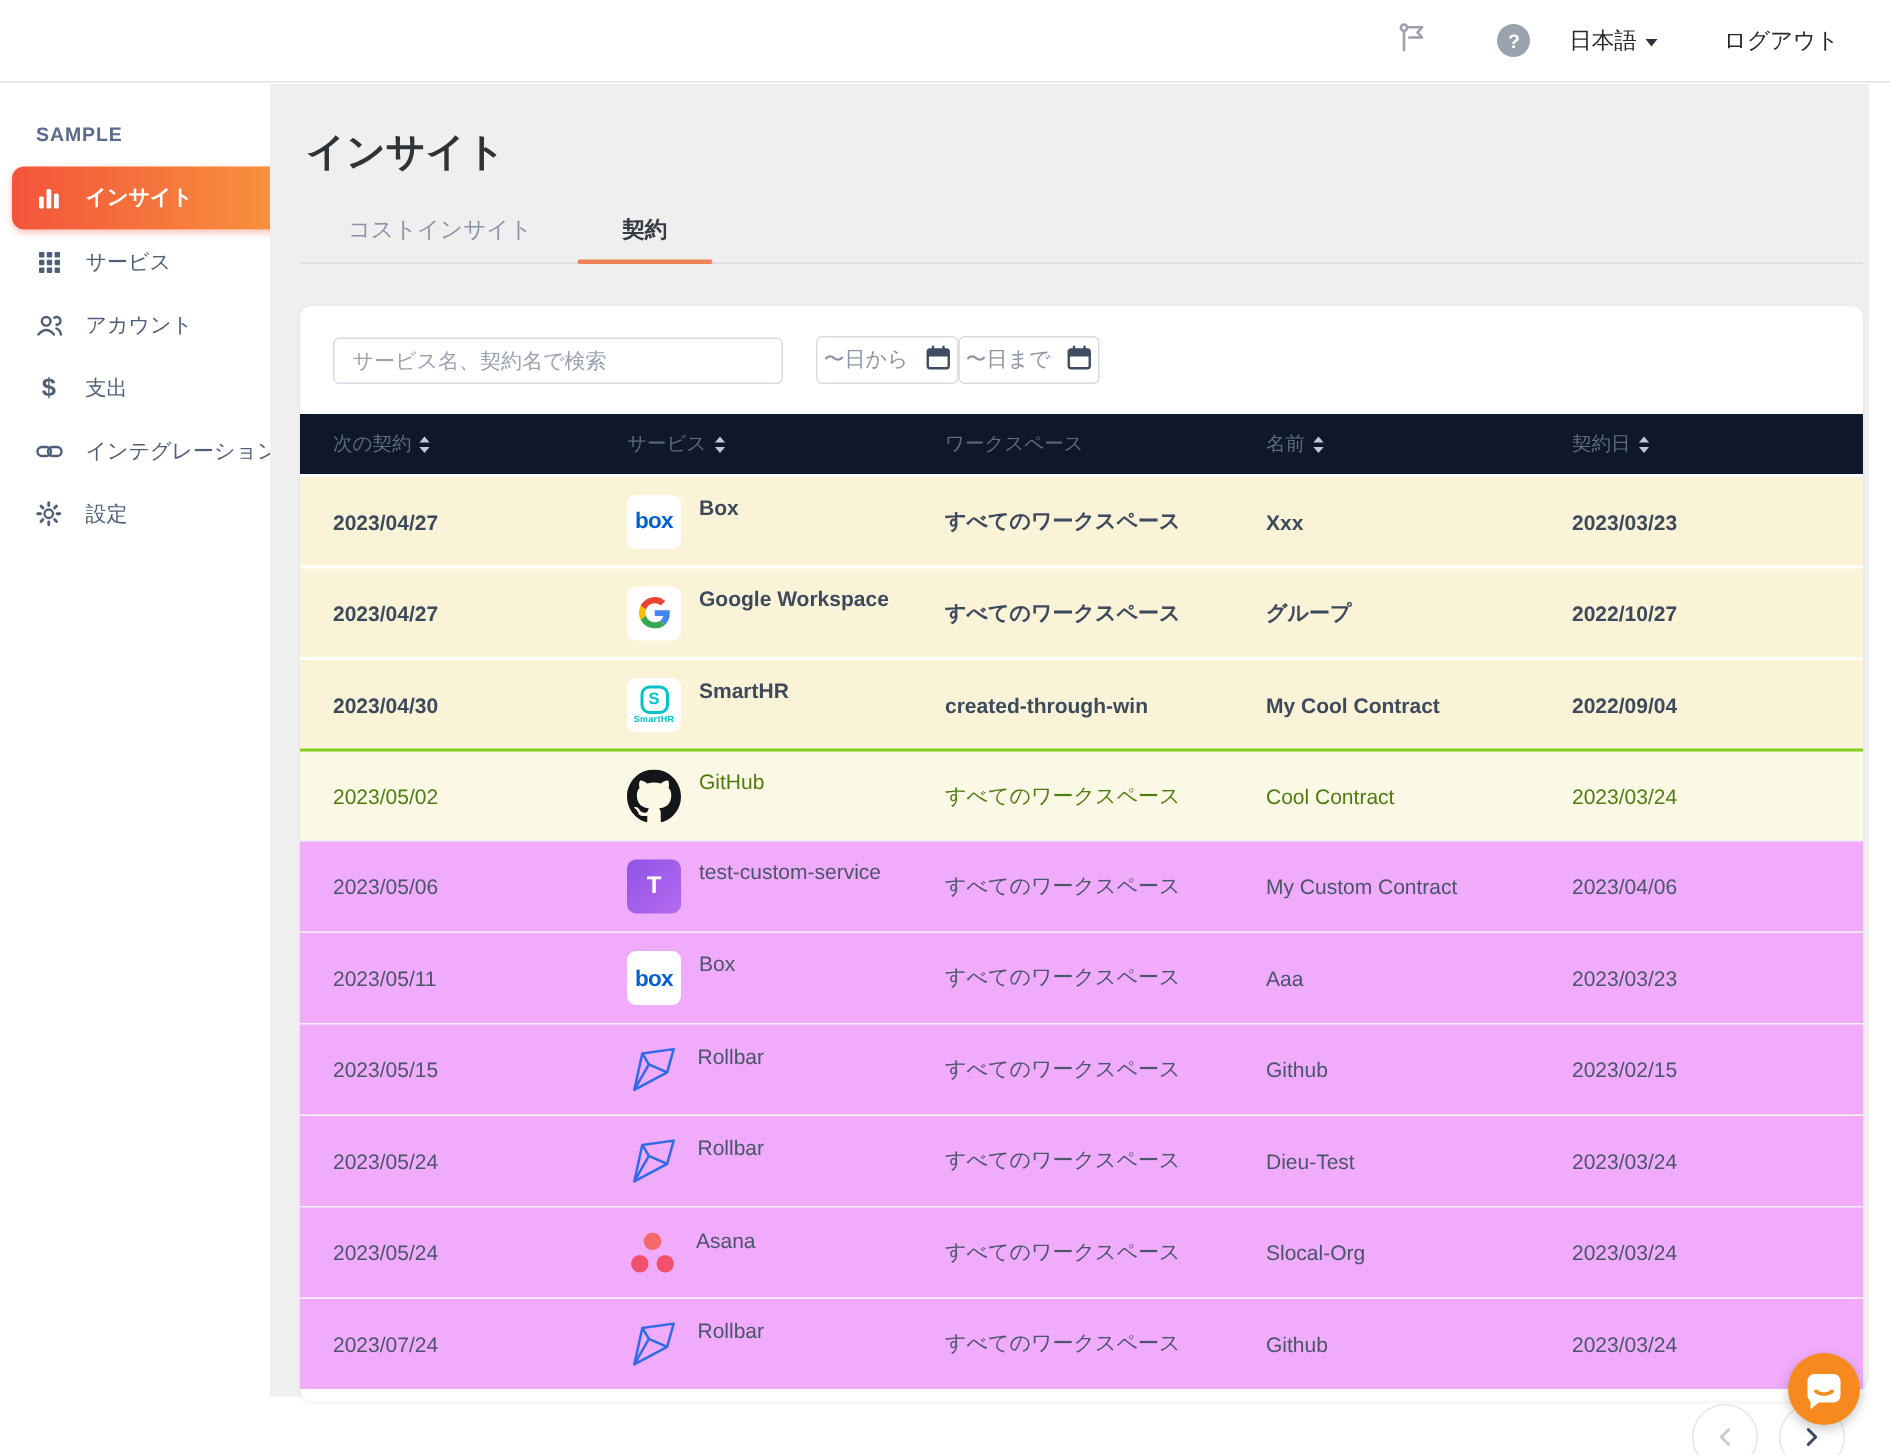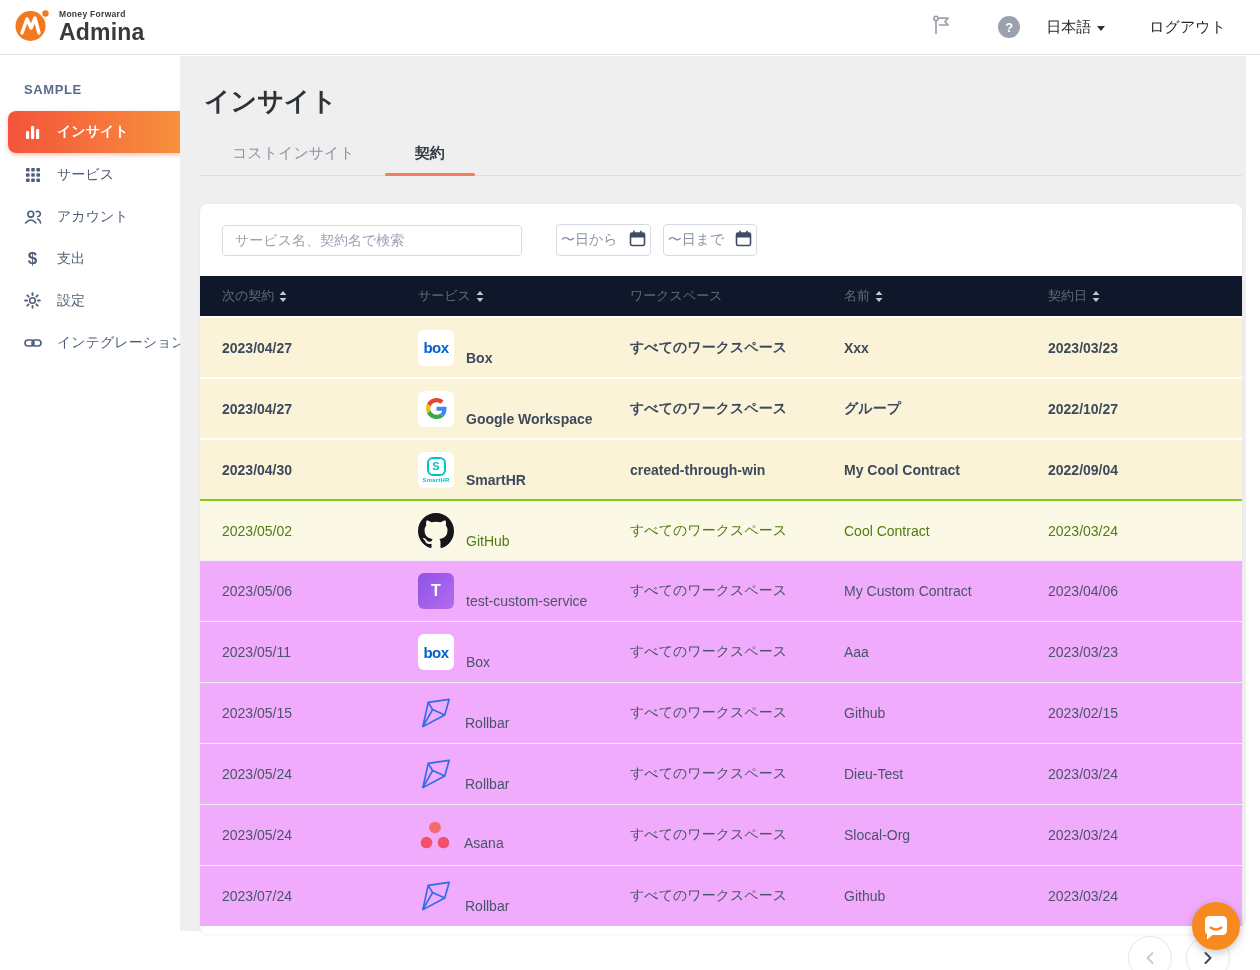--- a/index.html
+++ b/index.html
@@ -48,38 +48,38 @@
   .page-title { font-size:26px; font-weight:bold; color:#2e3338; margin:10px 0 0 4px; }
   .tabs { display:flex; margin-top:25px; border-bottom:1px solid #dcdcdc; padding-left:2px; }
   .tab { padding:0 30px 12px 30px; font-size:15px; color:#8a94a6; cursor:pointer; position:relative; }
   .tab.active { color:#363b45; font-weight:bold; }
   .tab.active::after { content:""; position:absolute; left:0; right:0; bottom:-1px; height:3px;
     background:#f08158; border-radius:2px; }
 
   
   .card { margin-top:28px; background:#fff; border-radius:8px; width:1042px;
     box-shadow:0 1px 3px rgba(30,40,60,.06); overflow:hidden; padding-bottom:8px; }
-  .filters { display:flex; align-items:center; gap:12px; padding:20px 22px; }
+  .filters { display:flex; align-items:center; padding:20px 22px; }
   .search-input { width:300px; height:31px; border:1px solid #d7dbe2; border-radius:4px;
     padding:0 12px; font-size:14px; color:#3d4a5c; outline:none;
     font-family:"Liberation Sans","DejaVu Sans",sans-serif; }
   .search-input::placeholder { color:#9aa2b1; }
   .date-btn { height:32px; border:1px solid #d7dbe2; border-radius:4px; background:#fff;
     display:flex; align-items:center; gap:11px; padding:0 4px; font-size:14px; color:#8b93a3;
     cursor:pointer; }
   .date-btn:first-of-type { margin-left:22px; }
 
   .trow { display:grid; grid-template-columns:196px 212px 214px 204px 1fr;
     align-items:center; padding-left:22px; }
   .thead { height:40px; background:#0f172a; }
   .th { font-size:13px; color:#5f6b7a; display:flex; align-items:center; gap:5px; }
   .rbody { height:61px; font-size:14px; color:#4a5568; background:#f0abfc; border-top:1px solid #f0f2f5; }
   .rbody.hl-strong { background:#faf3d8; border-top:2px solid #fff; color:#3d4a5c; font-weight:bold; }
   .rbody.hl-soft { background:#fcf8e6; border-top:2px solid #84cc16; color:#4d7c0f; font-weight:normal; }
-  .svc { display:flex; align-items:flex-end; gap:12px; }
+  .svc { display:flex; align-items:flex-start; gap:12px; }
   .tile { width:36px; height:36px; border-radius:6px; background:#fff; display:flex;
     flex-direction:column; align-items:center; justify-content:center; flex:0 0 36px; }
   .tile.box-tile span { color:#0061d5; font-weight:800; font-size:15px; letter-spacing:-.5px; }
   .tile.custom-tile { background:linear-gradient(135deg,#8f54e6 0%,#b46af0 100%); }
   .tile.custom-tile span { color:#fff; font-weight:bold; font-size:16px; }
   .smarthr-rect { width:19px; height:19px; border:2px solid #00c3c9; border-radius:6px;
     color:#00c3c9; font-weight:bold; font-size:11px; display:flex; align-items:center; justify-content:center; }
   .smarthr-cap { font-size:6px; color:#00c3c9; font-weight:bold; margin-top:1px; letter-spacing:.2px; }
 
   
@@ -89,33 +89,20 @@
   .pager-prev { left:1128px; top:936px; color:#c8cdd5; }
   .pager-next { left:1186px; top:936px; color:#3e4a5f; }
   .chat-btn { position:absolute; left:1192px; top:902px; width:48px; height:48px;
     border-radius:50%; background:#f68a1e; box-shadow:0 3px 8px rgba(0,0,0,.22);
     display:flex; align-items:center; justify-content:center; cursor:pointer; z-index:6; }
 </style>
 </head>
 <body>
 
 <header class="topbar">
-  <div class="brand">
-    <span>
-      <svg width="36" height="36" viewBox="0 0 36 36">
-        <circle cx="16.5" cy="19" r="15" fill="#f37921"></circle>
-        <circle cx="31.5" cy="6.5" r="3.2" fill="#f37921"></circle>
-        <path d="M8 26 L13 12 L17 21 L21 11 L25 26" stroke="#fff" stroke-width="3.4" fill="none" stroke-linejoin="round" stroke-linecap="round"></path>
-      </svg>
-    </span>
-    <span class="brand-text">
-      <span class="brand-small">Money Forward</span>
-      <span class="brand-name">Admina</span>
-    </span>
-  </div>
   <div class="topbar-right">
     <span class="tb-flag">
       <svg width="22" height="22" viewBox="0 0 22 22" fill="none" stroke="#9aa1ab" stroke-width="1.7" stroke-linejoin="round" stroke-linecap="round">
         <circle cx="6" cy="4.4" r="2.1"></circle>
         <path d="M6 6.8 V19.5"></path>
         <path d="M9.5 4.2 h8.5 l-3 3.4 3 3.4 h-8.5"></path>
       </svg>
     </span>
     <span class="tb-help">?</span>
     <span class="tb-lang">
@@ -176,45 +163,45 @@
         </svg>
       </span>
       <span>アカウント</span>
     </div>
     <div class="nav-item">
       <span class="nico" style="font-size:17px;font-weight:bold;color:#4f5e78;line-height:1;">$</span>
       <span>支出</span>
     </div>
     <div class="nav-item">
       <span class="nico">
+        <svg width="18" height="14" viewBox="0 0 18 14" fill="none" stroke="#4f5e78" stroke-width="1.6">
+          <rect x="1" y="4" width="9" height="6" rx="3"></rect>
+            <rect x="8" y="4" width="9" height="6" rx="3"></rect>
+        </svg>
+      </span>
+      <span>インテグレーション</span>
+    </div>
+    <div class="nav-item">
+      <span class="nico">
         <svg width="17" height="17" viewBox="0 0 18 18" fill="none" stroke="#4f5e78">
           <circle cx="9" cy="9" r="3" stroke-width="1.6"></circle>
           <g stroke-width="2" stroke-linecap="round">
             <path d="M9 1.2 V3.2"></path>
               <path d="M9 14.8 V16.8"></path>
               <path d="M1.2 9 H3.2"></path>
               <path d="M14.8 9 H16.8"></path>
             <path d="M3.5 3.5 L4.9 4.9"></path>
               <path d="M13.1 13.1 L14.5 14.5"></path>
               <path d="M3.5 14.5 L4.9 13.1"></path>
               <path d="M13.1 4.9 L14.5 3.5"></path>
           </g>
         </svg>
       </span>
       <span>設定</span>
     </div>
-    <div class="nav-item">
-      <span class="nico">
-        <svg width="18" height="14" viewBox="0 0 18 14" fill="none" stroke="#4f5e78" stroke-width="1.6">
-          <rect x="1" y="4" width="9" height="6" rx="3"></rect>
-            <rect x="8" y="4" width="9" height="6" rx="3"></rect>
-        </svg>
-      </span>
-      <span>インテグレーション</span>
-    </div>
   </nav>
 </aside>
 
 <main class="main">
   <h1 class="page-title">インサイト</h1>
 
   <div class="tabs">
     <div class="tab">コストインサイト</div>
     <div class="tab active">契約</div>
   </div>

